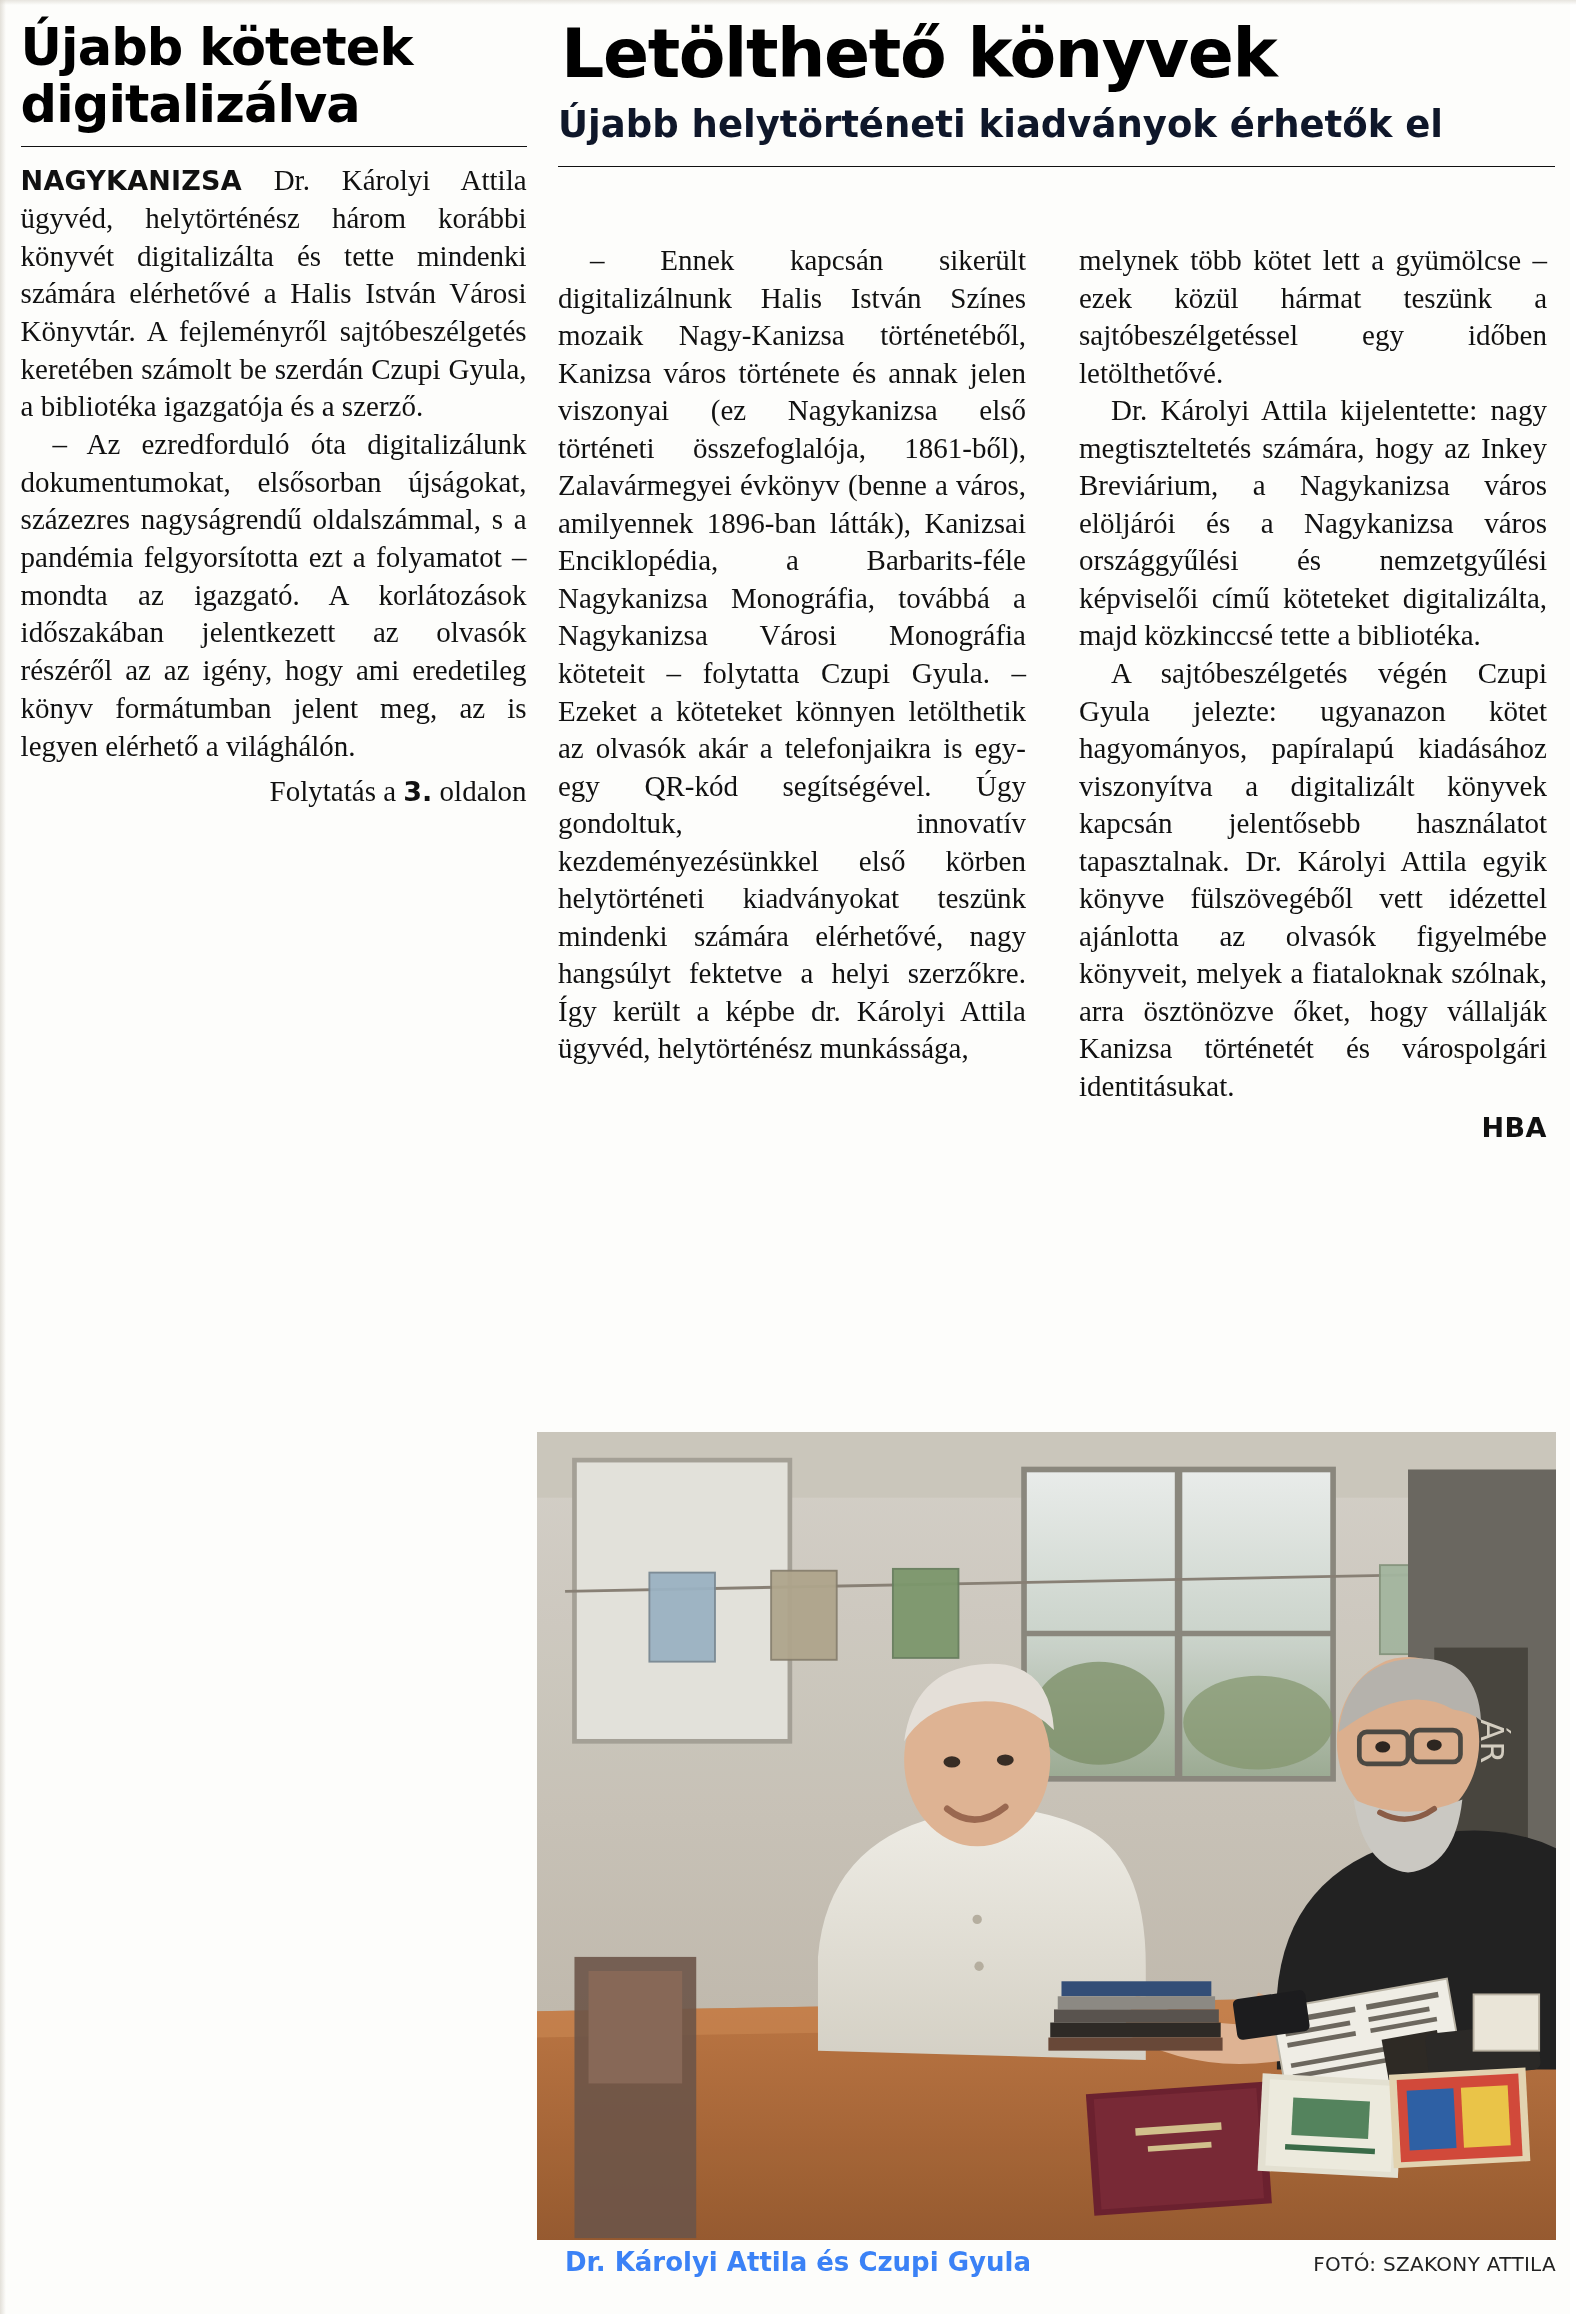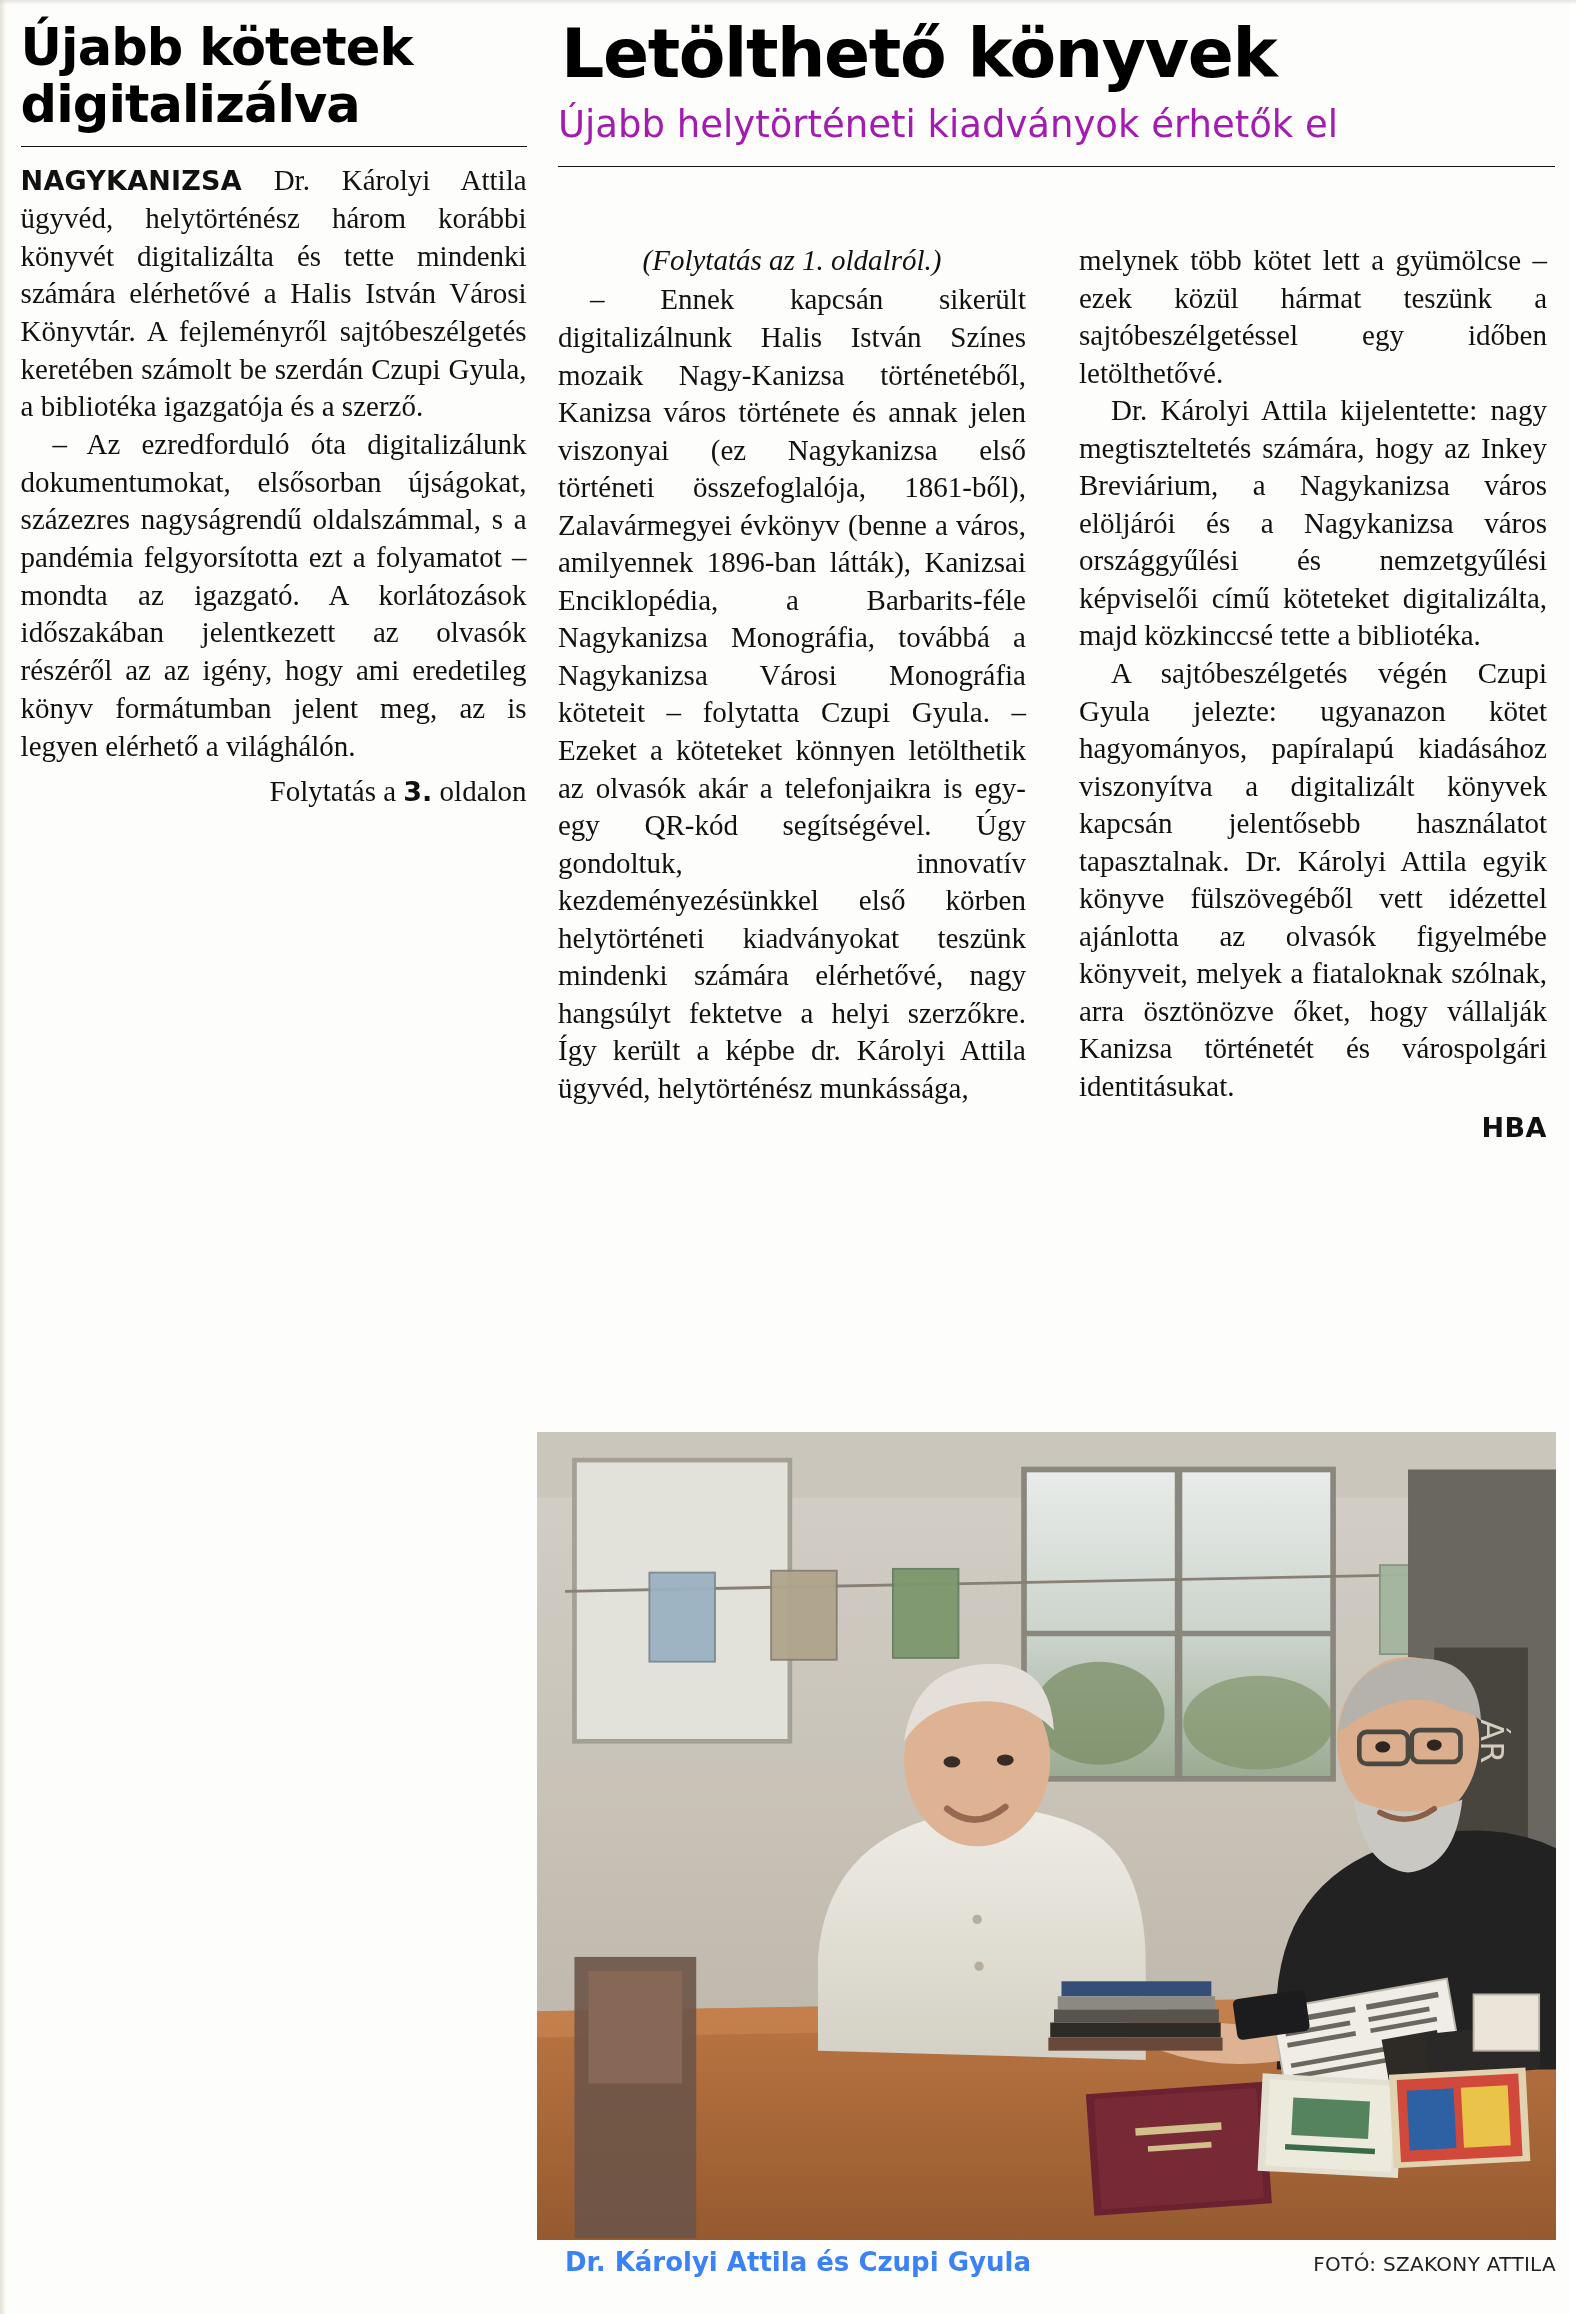--- a/index.html
+++ b/index.html
@@ -82,25 +82,25 @@
     font-family: "DejaVu Sans", sans-serif;
     font-weight: bold;
     font-size: 68px;
     line-height: 1.0;
     letter-spacing: -1.4px;
     margin: 3px;
     color: #000;
   }
   .main-sub {
     font-family: "DejaVu Sans", sans-serif;
-    font-weight: normal;
+    font-weight: bold;
     font-size: 37px;
     line-height: 1.1;
     margin: 17px 0 0 0;
-    color: #a21caf;
+    color: #0f172a;
   }
   .head-rule {
     border: none;
     border-top: 1.9px solid #111;
     margin: 20.6px 0 0 0;
   }
 
   
   .col {
     position: absolute;
@@ -204,21 +204,20 @@
     <div class="jump"><span>Folytatás a </span><b>3.</b><span> oldalon</span></div>
   </div>
 
   <div class="main-head-wrap">
     <h1 class="main-head">Letölthető könyvek</h1>
     <h3 class="main-sub">Újabb helytörténeti kiadványok érhetők el</h3>
     <hr class="head-rule">
   </div>
 
   <div class="col col-2">
-    <p class="contd">(Folytatás az 1. oldalról.)</p>
     <p>– Ennek kapcsán sikerült digitalizálnunk Halis István Színes mozaik Nagy-Kanizsa történetéből, Kanizsa város története és annak jelen viszonyai (ez Nagykanizsa első történeti összefoglalója, 1861-ből), Zalavármegyei évkönyv (benne a város, amilyennek 1896-ban látták), Kanizsai Enciklopédia, a Barbarits-féle Nagykanizsa Monográfia, továbbá a Nagykanizsa Városi Monográfia köteteit – folytatta Czupi Gyula. – Ezeket a köteteket könnyen letölthetik az olvasók akár a telefonjaikra is egy-egy QR-kód segítségével. Úgy gondoltuk, innovatív kezdeményezésünkkel első körben helytörténeti kiadványokat teszünk mindenki számára elérhetővé, nagy hangsúlyt fektetve a helyi szerzőkre. Így került a képbe dr. Károlyi Attila ügyvéd, helytörténész munkássága,</p>
   </div>
 
   <div class="col col-3">
     <p class="noindent">melynek több kötet lett a gyümölcse – ezek közül hármat teszünk a sajtóbeszélgetéssel egy időben letölthetővé.</p>
     <p>Dr. Károlyi Attila kijelentette: nagy megtiszteltetés számára, hogy az Inkey Breviárium, a Nagykanizsa város elöljárói és a Nagykanizsa város országgyűlési és nemzetgyűlési képviselői című köteteket digitalizálta, majd közkinccsé tette a bibliotéka.</p>
     <p>A sajtóbeszélgetés végén Czupi Gyula jelezte: ugyanazon kötet hagyományos, papíralapú kiadásához viszonyítva a digitalizált könyvek kapcsán jelentősebb használatot tapasztalnak. Dr. Károlyi Attila egyik könyve fülszövegéből vett idézettel ajánlotta az olvasók figyelmébe könyveit, melyek a fiataloknak szólnak, arra ösztönözve őket, hogy vállalják Kanizsa történetét és várospolgári identitásukat.</p>
     <p class="byline">HBA</p>
   </div>
 

